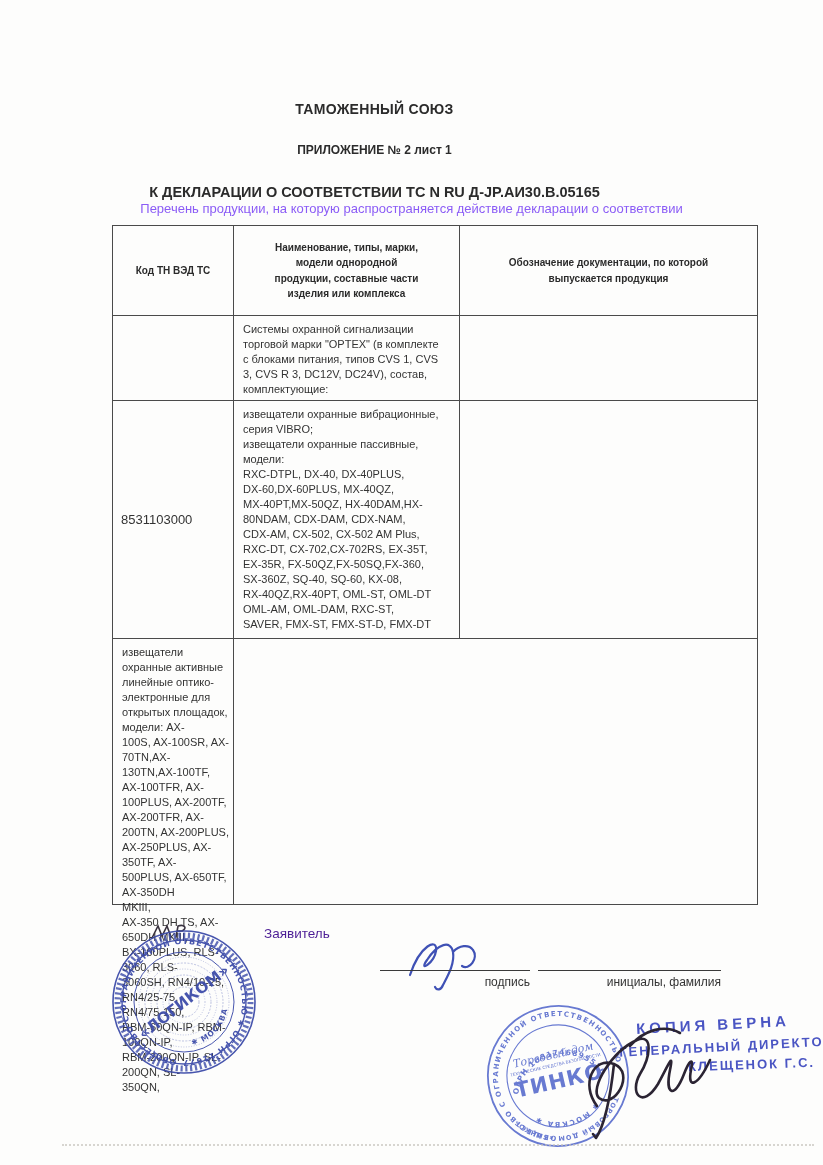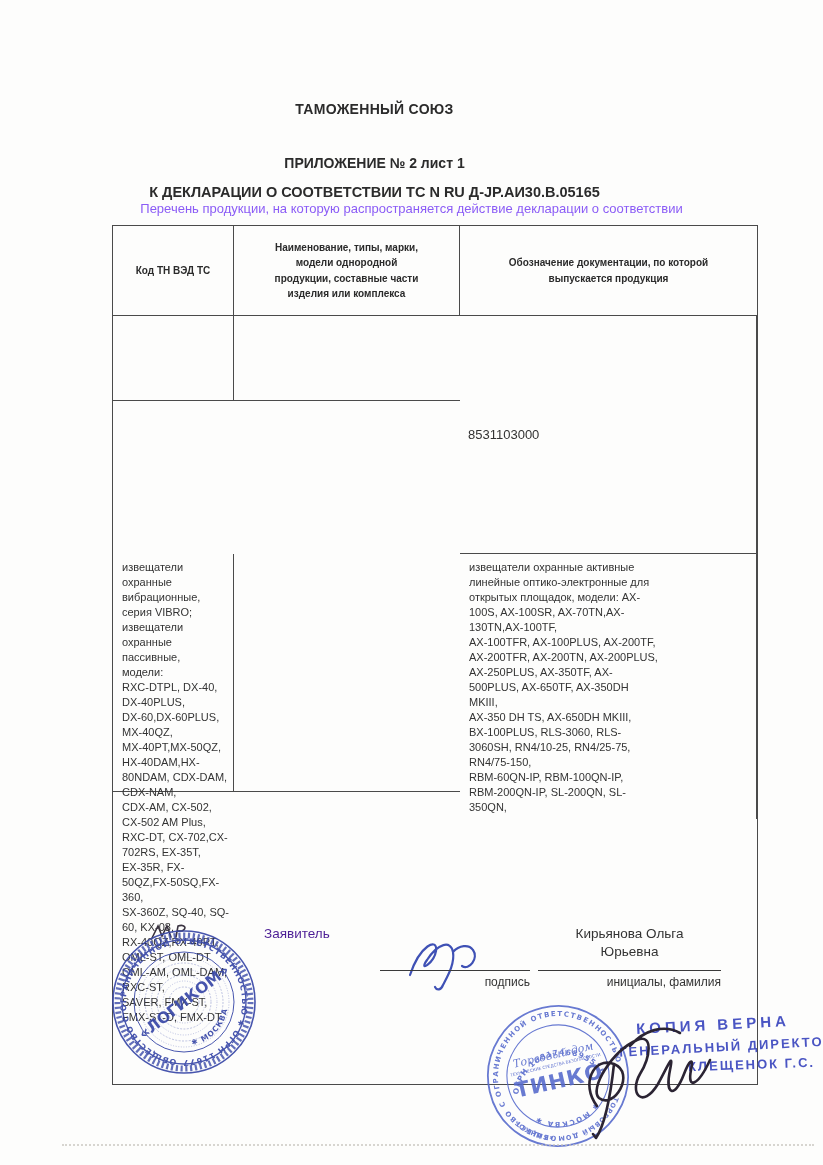--- a/index.html
+++ b/index.html
@@ -1,20 +1,20 @@
 <!DOCTYPE html>
 <html><head>
 <meta charset="utf-8">
 <style>
   html,body{margin:0;padding:0;background:#888;}
   .page{position:relative;width:823px;height:1165px;background:#fdfdfc;overflow:hidden;
         font-family:"Liberation Sans","DejaVu Sans",sans-serif;color:#2e2e2e;}
   .hdr{position:absolute;left:0;width:749px;text-align:center;font-weight:bold;color:#2b2b2b;}
   .t1{top:101px;font-size:14px;letter-spacing:.3px;}
-  .t2{top:155px;font-size:14px;}
+  .t2{top:143px;font-size:12px;}
   .t3{top:172px;font-size:14.5px;margin-top:12px;}
   .sub{position:absolute;left:0;top:201px;width:823px;text-align:center;font-size:13px;color:#8b5cf6;font-weight:normal;}
 
   .doc-table{position:absolute;left:112px;top:225px;width:644px;
              display:grid;grid-template-columns:121px 226px 297px;
              border:1.5px solid #4a4a4a;background:transparent;}
   .cell{border-right:1px solid #4a4a4a;border-bottom:1px solid #4a4a4a;box-sizing:border-box;}
   .cell.last-col{border-right:none;}
   .cell.last-row{border-bottom:none;}
   .hcell{display:flex;align-items:center;justify-content:center;text-align:center;
@@ -58,20 +58,25 @@
   <div class="doc-table">
     <div class="cell hcell">Код ТН ВЭД ТС</div>
     <div class="cell hcell">Наименование, типы, марки,
 модели однородной
 продукции, составные части
 изделия или комплекса</div>
     <div class="cell hcell last-col">Обозначение документации, по которой
 выпускается продукция</div>
 
     <div class="cell code-cell r1"></div>
+    <div class="cell desc-cell r1">Системы охранной сигнализации
+торговой марки "OPTEX" (в комплекте
+с блоками питания, типов CVS 1, CVS
+3, CVS R 3, DC12V, DC24V), состав,
+комплектующие:</div>
     <div class="cell last-col r1"></div>
 
     <div class="cell code-cell r2">8531103000</div>
     <div class="cell desc-cell r2">извещатели охранные вибрационные,
 серия VIBRO;
 извещатели охранные пассивные,
 модели:
 RXC-DTPL, DX-40, DX-40PLUS,
 DX-60,DX-60PLUS, MX-40QZ,
 MX-40PT,MX-50QZ, HX-40DAM,HX-
@@ -106,22 +111,20 @@
   </div>
 
   <div class="sig-label">Заявитель</div>
 
   <svg class="blue-sign" viewBox="0 0 150 60">
     <path d="M22 42 C32 12 50 4 48 18 C46 30 30 40 39 27 C50 10 63 7 65 19 C67 31 59 44 55 52 M65 19 C71 12 81 11 85 17 C91 25 81 38 74 33 M55 52 C53 57 49 58 47 54" fill="none" stroke="#3f51b5" stroke-width="2.2" stroke-linecap="round"></path>
   </svg>
   <div class="sig-line line-sign"></div>
   <div class="caption cap-sign">подпись</div>
 
-  <div class="name-block">Кирьянова Ольга
-Юрьевна</div>
   <div class="sig-line line-name"></div>
   <div class="caption cap-name">инициалы, фамилия</div>
 
   <svg class="pen-mark" viewBox="0 0 46 20">
     <path d="M4 16 L10 4 L14 14 L19 4 L23 15 M28 15 L30 4 C36 2 40 6 34 9 L30 9" fill="none" stroke="#3a3340" stroke-width="1.6" stroke-linecap="round"></path>
   </svg>
 
   <svg class="stamp logikom" viewBox="0 0 148 148">
     <defs>
       <path id="lg-ring" d="M 74 132 A 58 58 0 1 1 74.05 132"></path>

